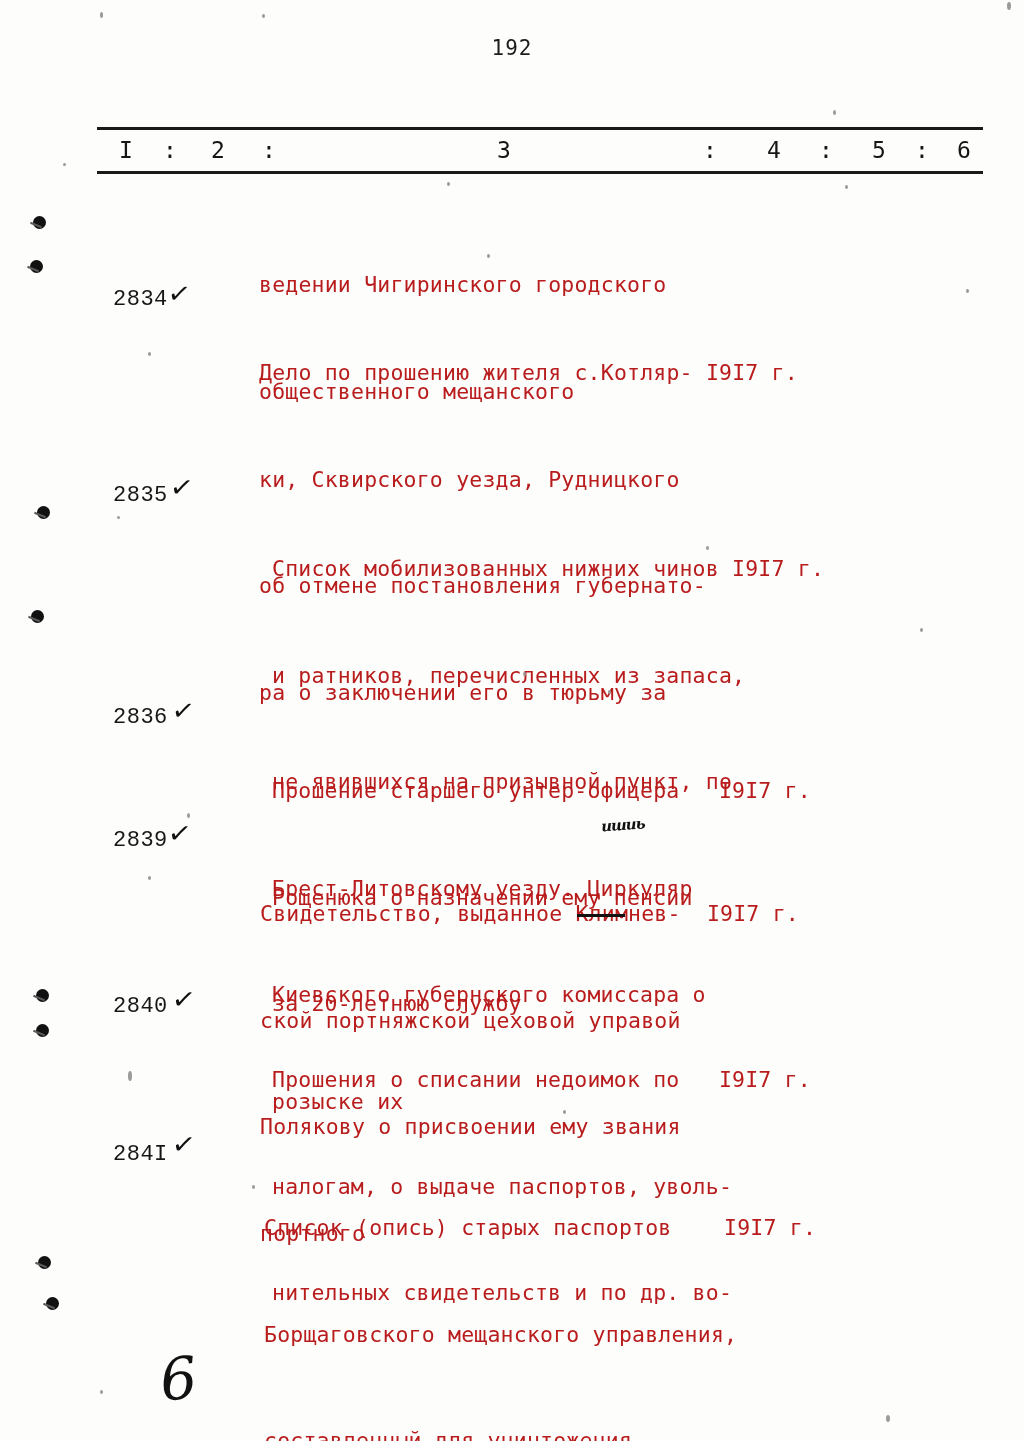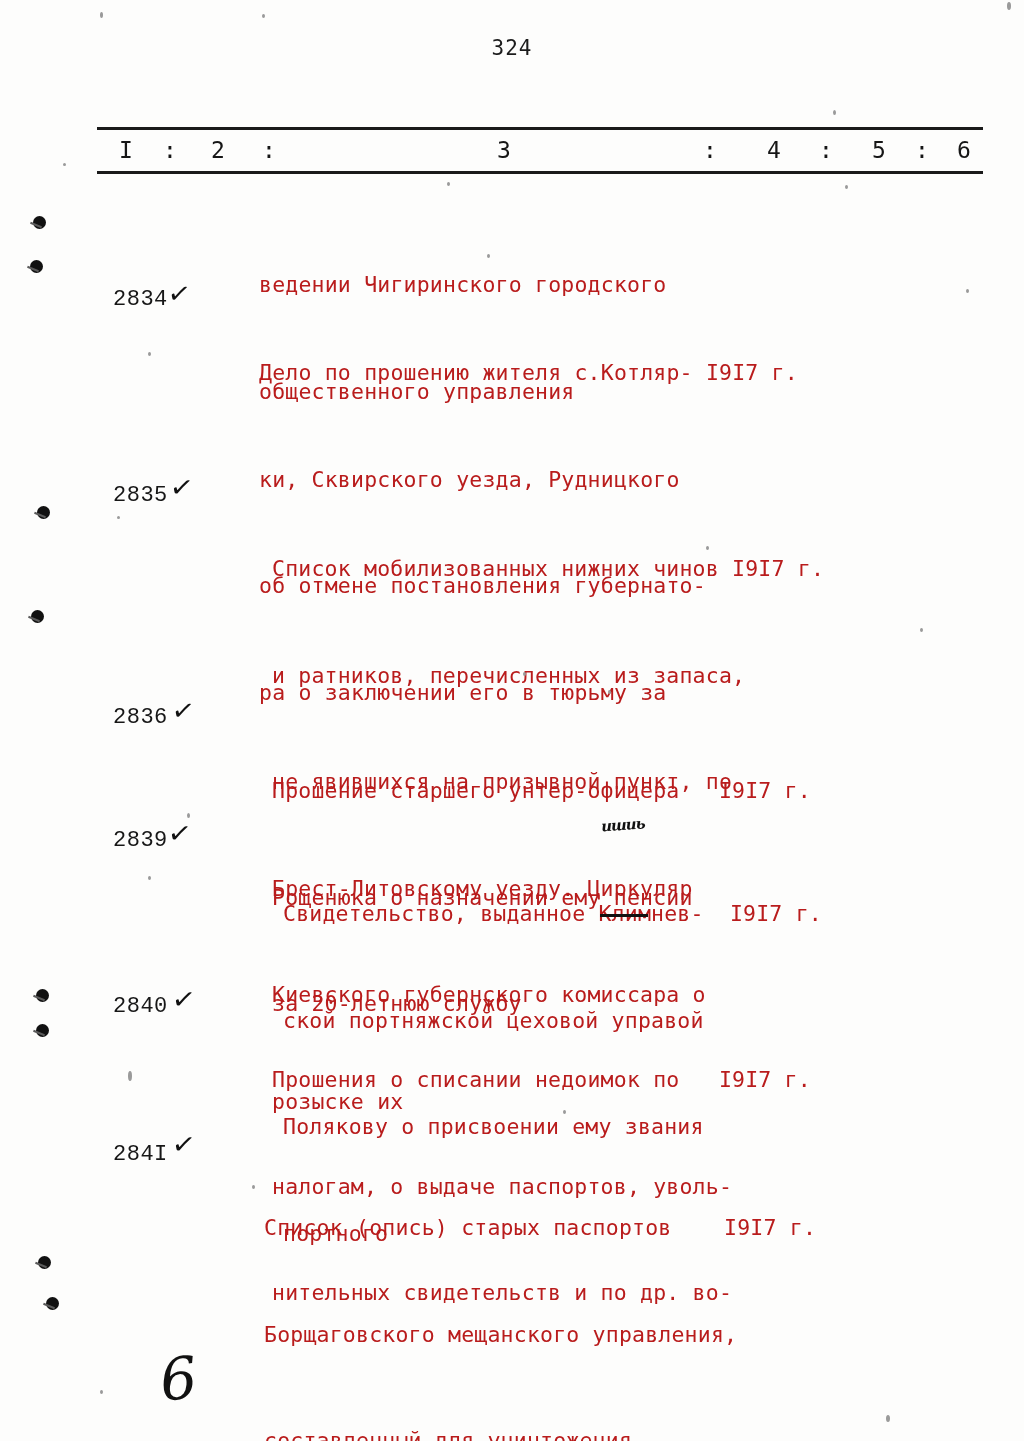--- a/index.html
+++ b/index.html
@@ -142,41 +142,41 @@
     position: absolute;
     background: #9a9a9a;
     border-radius: 50%;
   }
 </style>
 </head>
 <body>
 
 <div class="page">
 
-  <div class="page-number">324</div>
+  <div class="page-number">192</div>
 
   <div class="header-band">
     <div class="rule top"></div>
     <div class="rule bottom"></div>
     <div class="col-head" style="left:22px;">I</div>
     <div class="col-head" style="left:66px;">:</div>
     <div class="col-head" style="left:114px;">2</div>
     <div class="col-head" style="left:165px;">:</div>
     <div class="col-head" style="left:400px;">3</div>
     <div class="col-head" style="left:606px;">:</div>
     <div class="col-head" style="left:670px;">4</div>
     <div class="col-head" style="left:722px;">:</div>
     <div class="col-head" style="left:775px;">5</div>
     <div class="col-head" style="left:818px;">:</div>
     <div class="col-head" style="left:860px;">6</div>
   </div>
 
   <div class="entry-body" style="left:259px; top:196px;">
     <div>ведении Чигиринского городского</div>
-    <div>общественного управления</div>
+    <div>общественного мещанского</div>
   </div>
 
   <div class="entry-num" style="left:113px; top:285px;">2834</div>
   <div class="checkmark check-thin" style="left:168px; top:280px;">✓</div>
   <div class="entry-body" style="left:259px; top:284px;">
     <div>Дело по прошению жителя с.Котляр- I9I7 г.</div>
     <div>ки, Сквирского уезда, Рудницкого</div>
     <div>об отмене постановления губернато-</div>
     <div>ра о заключении его в тюрьму за</div>
   </div>
@@ -195,21 +195,21 @@
   <div class="entry-num" style="left:113px; top:703px;">2836</div>
   <div class="checkmark check-thin" style="left:172px; top:697px;">✓</div>
   <div class="entry-body" style="left:272px; top:702px;">
     <div>Прошение старшего унтер-офицера   I9I7 г.</div>
     <div>Рощенюка о назначении ему пенсии</div>
     <div>за 20-летнюю службу</div>
   </div>
 
   <div class="entry-num" style="left:113px; top:826px;">2839</div>
   <div class="checkmark check-bold" style="left:168px; top:820px;">✓</div>
-  <div class="entry-body" style="left:283px; top:825px;">
+  <div class="entry-body" style="left:260px; top:825px;">
     <div><span>Свидетельство, выданное </span><span class="strike-word">Клим</span><span>нев-</span><span>  I9I7 г.</span></div>
     <div>ской портняжской цеховой управой</div>
     <div>Полякову о присвоении ему звания</div>
     <div>портного</div>
   </div>
   <div class="hand-correction" style="left:601px; top:816px;">ишиь</div>
 
   <div class="entry-num" style="left:113px; top:992px;">2840</div>
   <div class="checkmark check-bold" style="left:172px; top:986px;">✓</div>
   <div class="entry-body" style="left:272px; top:991px;">

